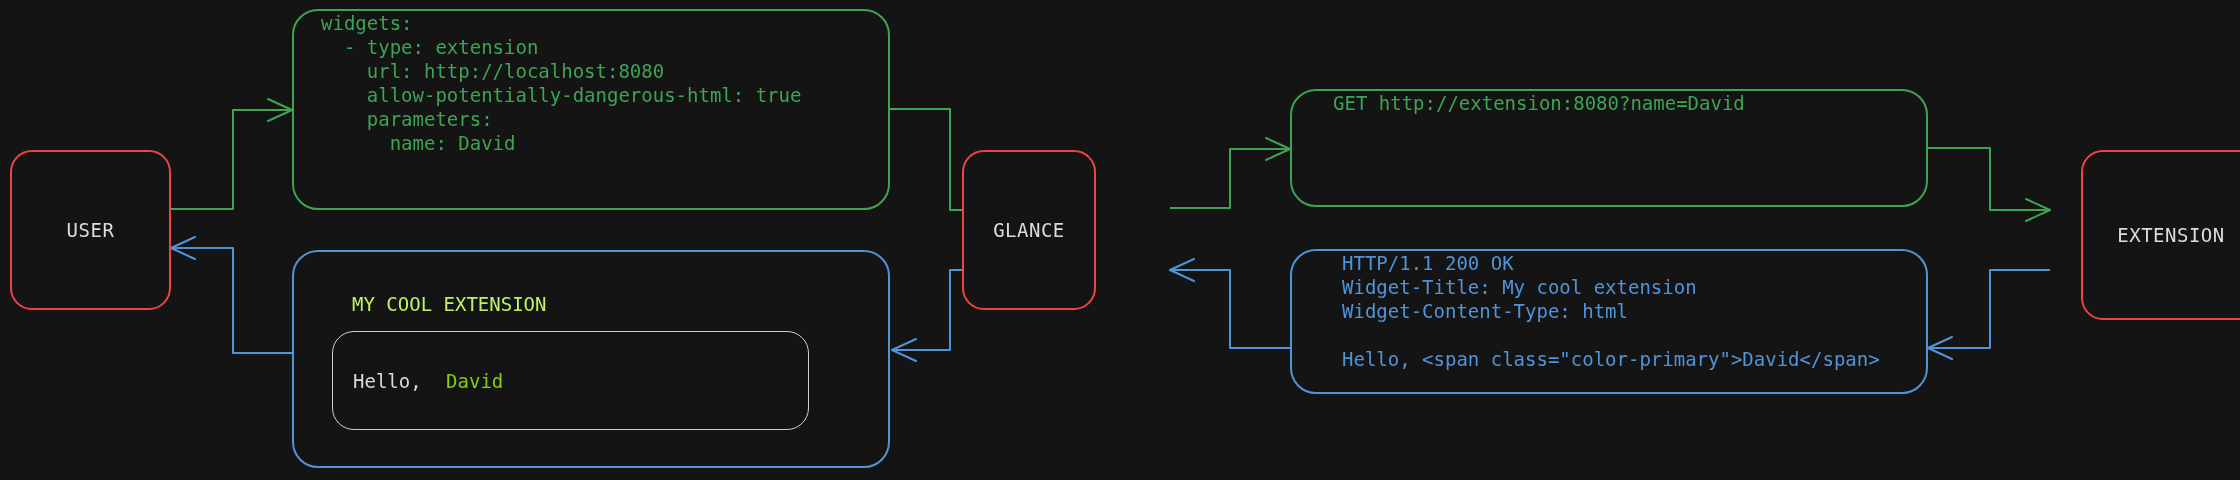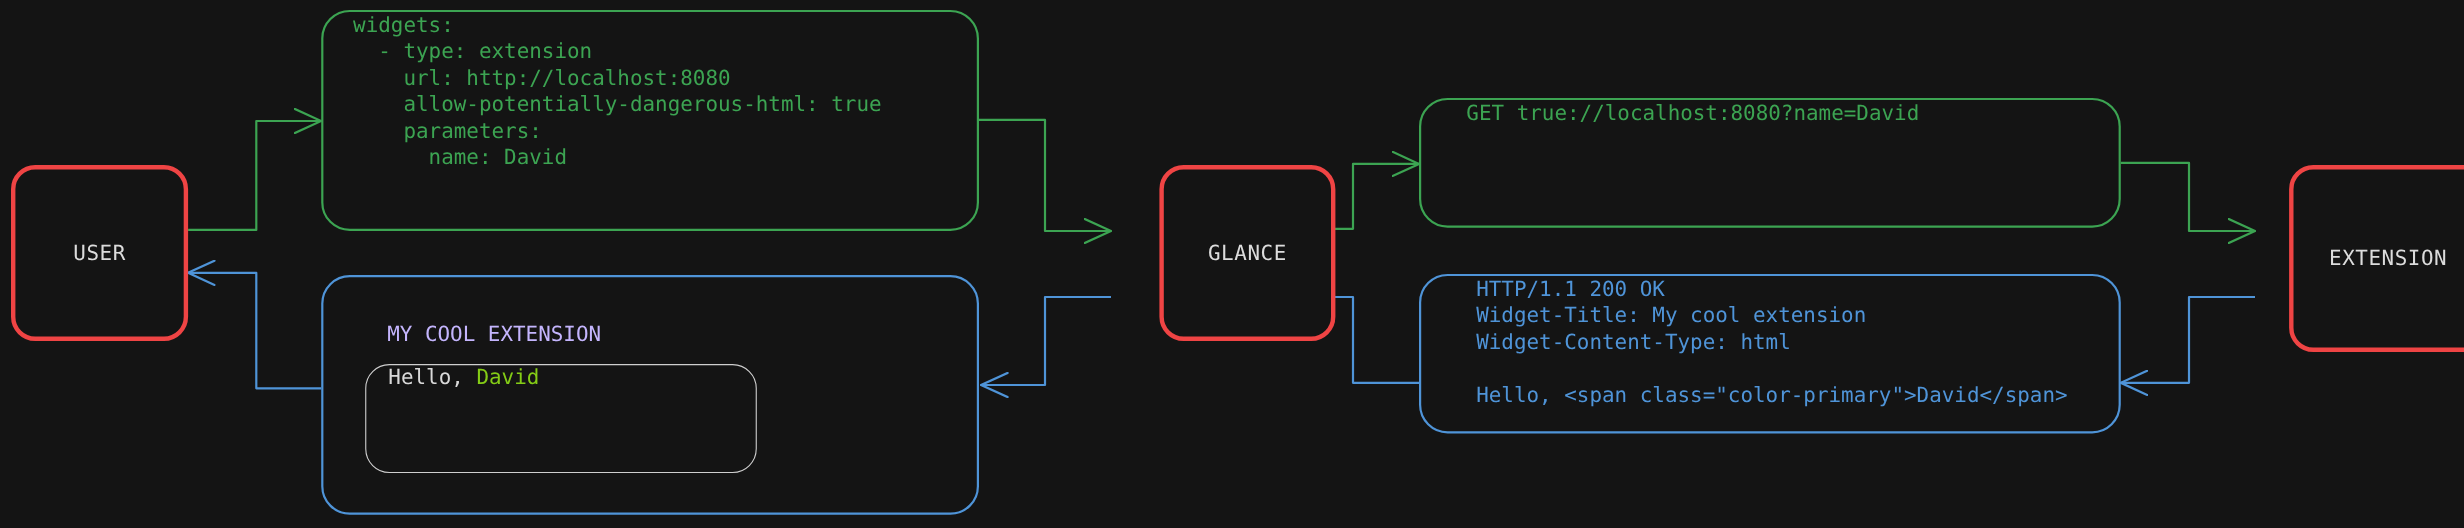--- a/index.html
+++ b/index.html
@@ -9,32 +9,32 @@
     height: 480px;
     background: #141414;
     font-family: "DejaVu Sans Mono", "Liberation Mono", monospace;
     overflow: hidden;
   }
   #edges { position: absolute; left: 0; top: 0; width: 2240px; height: 480px; }
 
   .node {
     position: absolute;
     box-sizing: border-box;
-    border: 4px solid #ef4444;
+    border: 2px solid #ef4444;
     border-radius: 22px;
     background: #141414;
     display: flex;
     align-items: center;
     justify-content: center;
     color: #dcdcdc;
     font-size: 19px;
     letter-spacing: 0.5px;
   }
   #user-node      { left: 10px;   top: 150px; width: 161px; height: 160px; }
-  #glance-node    { left: 1054px; top: 150px; width: 160px; height: 160px; }
+  #glance-node    { left: 962px; top: 150px; width: 134px; height: 160px; }
   #extension-node { left: 2050px; top: 150px; width: 180px; height: 170px; margin-left: 31px; }
 
   .codebox {
     position: absolute;
     box-sizing: border-box;
     border-radius: 26px;
     background: #141414;
     display: flex;
     font-size: 19px;
     line-height: 24px;
@@ -52,37 +52,39 @@
     left: 292px; top: 250px;
     width: 598px; height: 218px;
     box-sizing: border-box;
     border: 2px solid #4f94d8;
     border-radius: 26px;
     background: #141414;
   }
   #widget-title {
     position: absolute;
     left: 58px; top: 40px;
-    color: #c4b5fd;
+    color: #bef264;
     font-size: 19px;
     line-height: 24px;
     white-space: pre;
   }
   #hello-box {
     position: absolute;
     left: 38px; top: 79px;
-    width: 356px; height: 99px;
+    width: 477px; height: 99px;
     box-sizing: border-box;
     border: 1.5px solid #cfcfcf;
     border-radius: 22px;
     display: flex;
+    align-items: center;
     padding-left: 20px;
     font-size: 19px;
     color: #d9d9d9;
     white-space: pre;
+    gap: 13px;
   }
   .name-accent { color: #84cc16; }
 </style>
 </head>
 <body>
 
 <div id="canvas">
 
   <svg id="edges" viewBox="0 0 2240 480" xmlns="http://www.w3.org/2000/svg">
     <defs>
@@ -120,21 +122,21 @@
   <div id="config-box" class="codebox green">
     <span>widgets:
   - type: extension
     url: http://localhost:8080
     allow-potentially-dangerous-html: true
     parameters:
       name: David</span>
   </div>
 
   <div id="request-box" class="codebox green">
-    <span>GET true://localhost:8080?name=David</span>
+    <span>GET http://extension:8080?name=David</span>
   </div>
 
   <div id="response-box" class="codebox blue">
     <span>HTTP/1.1 200 OK
 Widget-Title: My cool extension
 Widget-Content-Type: html
 
 Hello, &lt;span class="color-primary"&gt;David&lt;/span&gt;</span>
   </div>
 

